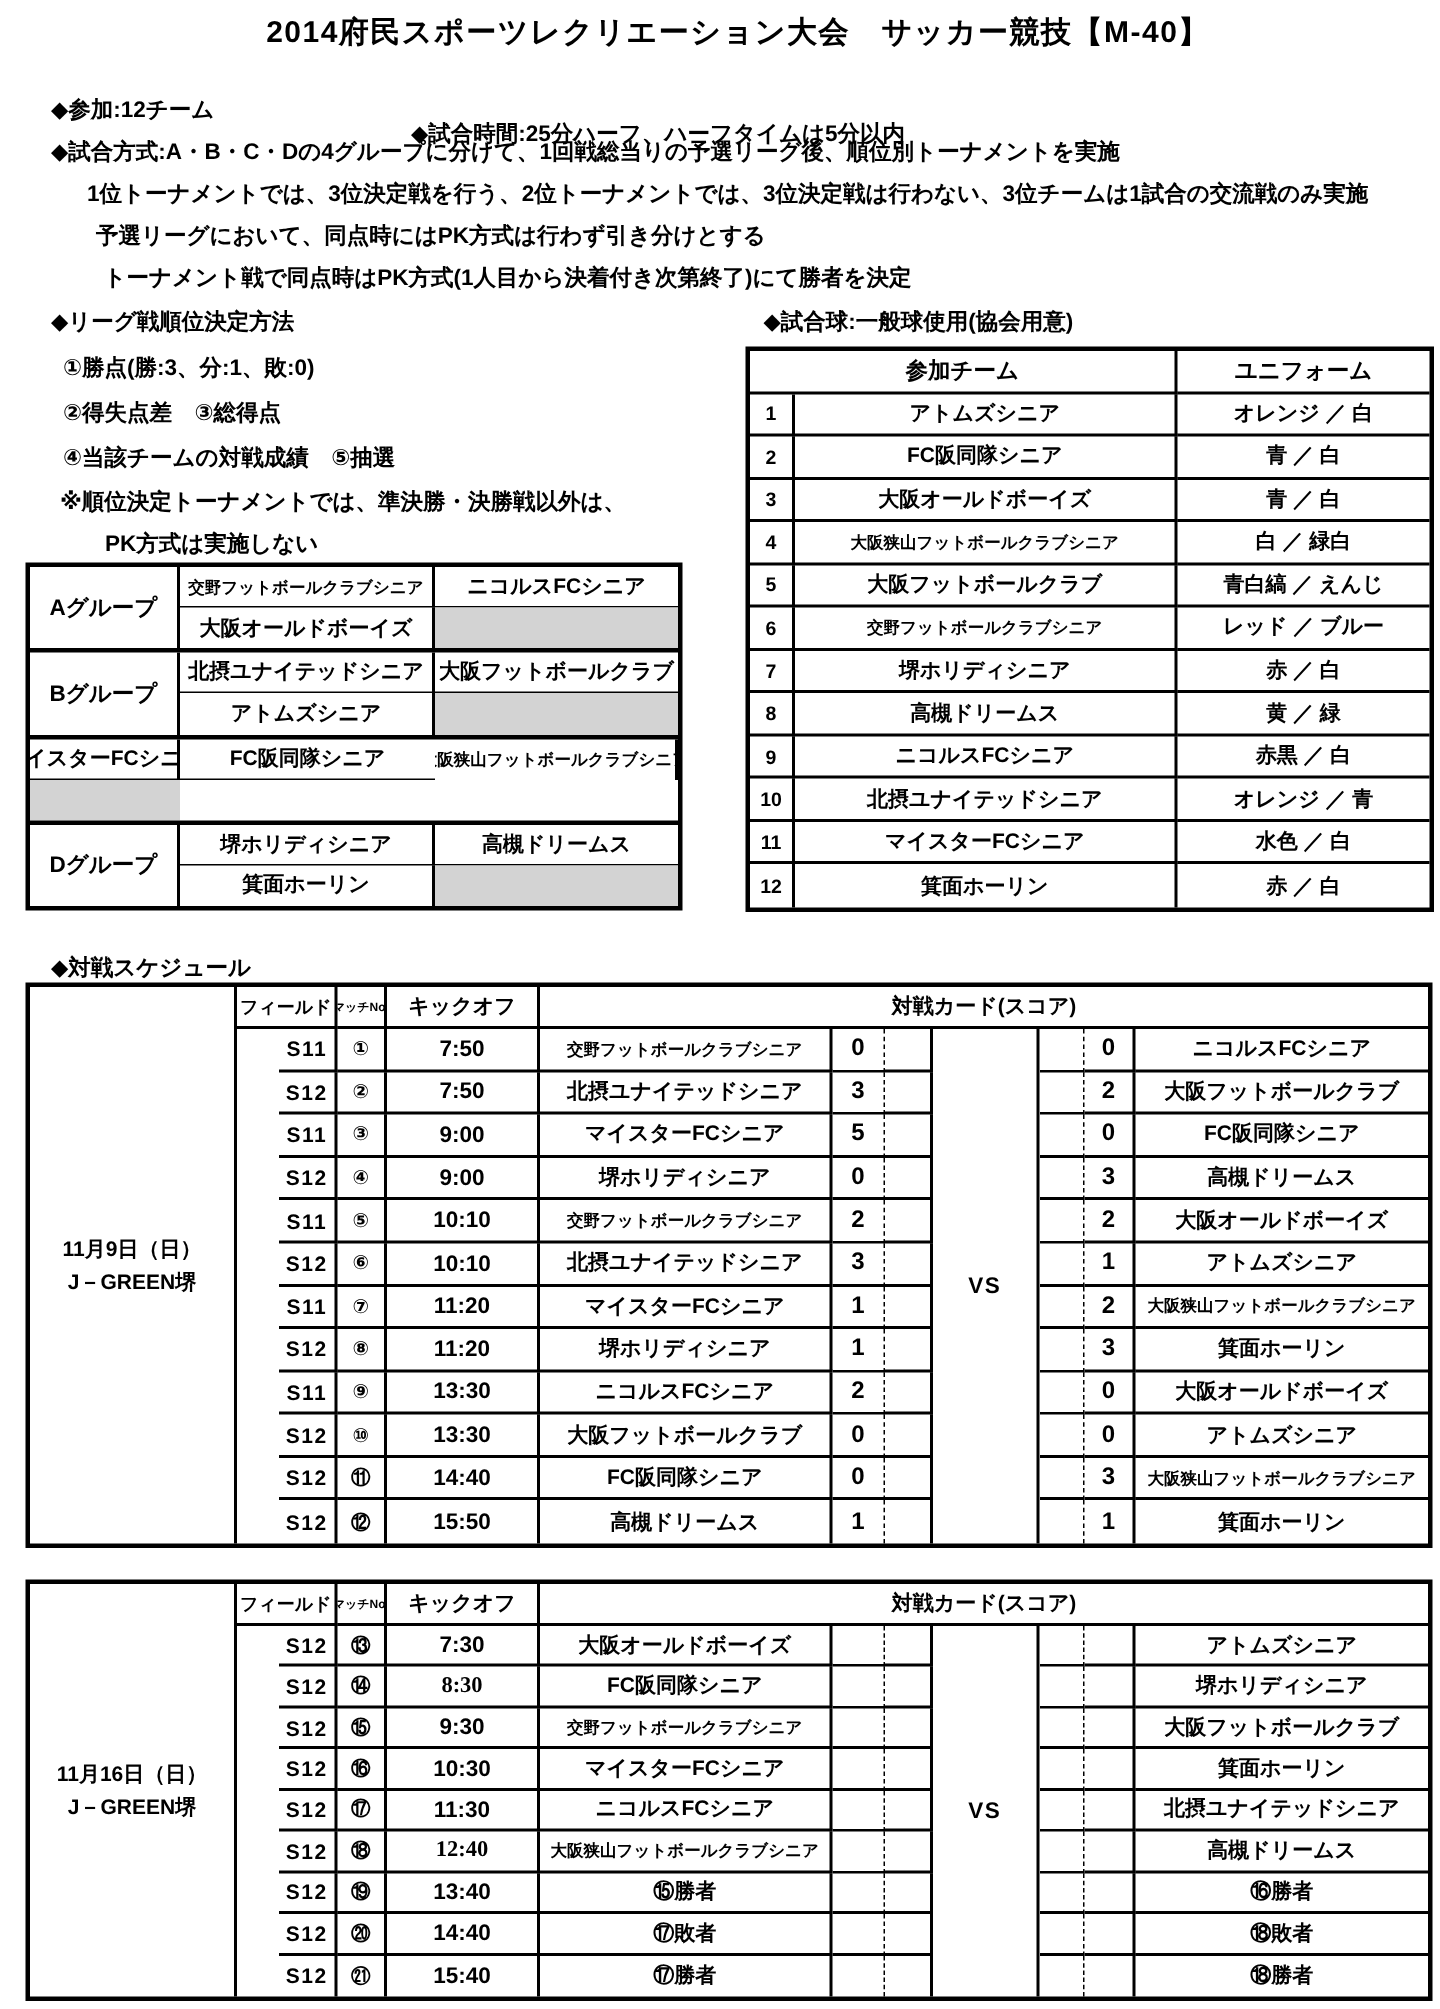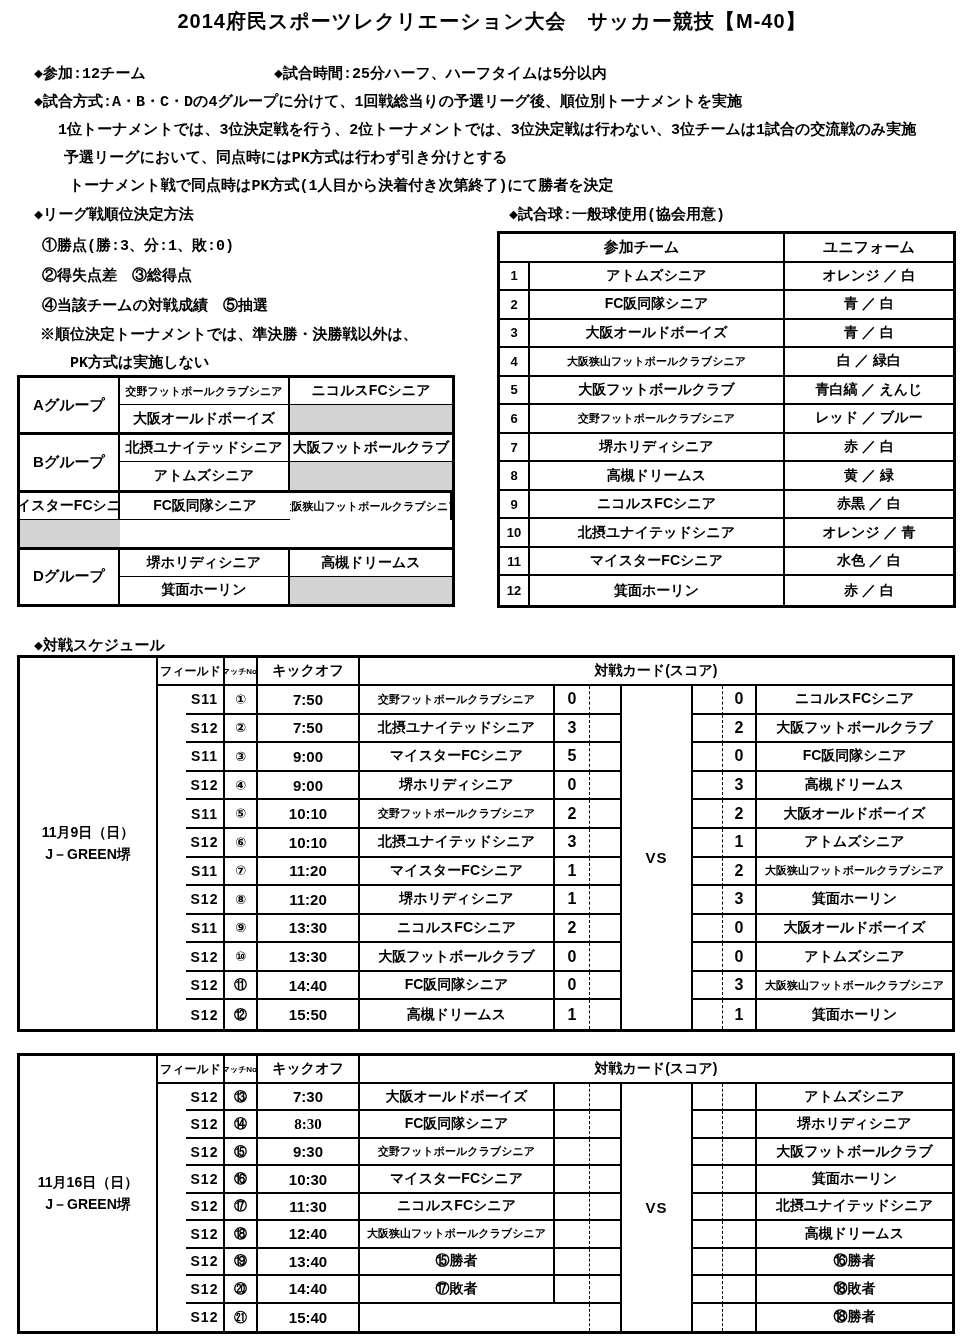--- a/index.html
+++ b/index.html
@@ -3,21 +3,21 @@
 <meta charset="utf-8">
 <style>
   html,body{margin:0;padding:0;background:#fff;}
   body{
     width:960px;height:1339px;position:relative;
     font-family:"Liberation Sans","DejaVu Sans",sans-serif;
     color:#000;font-weight:700;overflow:hidden;
   }
   .abs{position:absolute;white-space:nowrap;padding-left:12px;}
   .title{top:8px;left:0;width:960px;text-align:center;font-size:20px;letter-spacing:1px;}
-  .t15{font-size:15px;font-family:Liberation Mono, monospace;}
+  .t15{font-size:15px;}
   
   .gtable{position:absolute;left:17px;top:375px;width:438px;height:232px;
     border:3px solid #000;box-sizing:border-box;display:flex;flex-direction:column;background:#fff;}
   .gblock{flex:1;display:grid;grid-template-columns:100px 170px 1fr;grid-template-rows:1fr 1fr;}
   .gblock + .gblock{border-top:3px solid #000;}
   .gcell{display:flex;align-items:center;justify-content:center;overflow:hidden;white-space:nowrap;font-size:14px;}
   .glabel{grid-row:1/3;border-right:2px solid #000;font-size:15px;}
   .gr1c2{border-right:2px solid #000;border-bottom:1px solid #000;}
   .gr1c3{border-bottom:1px solid #000;}
   .gr2c2{border-right:2px solid #000;}
@@ -52,21 +52,21 @@
   .vsCell{font-size:15px;letter-spacing:1px;}
   .small{font-size:11px!important;}
 </style>
 </head>
 <body>
 
 <div>
   <div class="abs title">2014府民スポーツレクリエーション大会　サッカー競技【M-40】</div>
 
   <div class="abs t15" style="top:64px;left:22px">◆参加:12チーム</div>
-  <div class="abs t15" style="top:64px;left:262px">◆試合時間:25分ハーフ、ハーフタイムは5分以内</div>
+  <div class="abs t15" style="top:80px;left:262px">◆試合時間:25分ハーフ、ハーフタイムは5分以内</div>
   <div class="abs t15" style="top:92px;left:22px">◆試合方式:A・B・C・Dの4グループに分けて、1回戦総当りの予選リーグ後、順位別トーナメントを実施</div>
   <div class="abs t15" style="top:120px;left:46px">1位トーナメントでは、3位決定戦を行う、2位トーナメントでは、3位決定戦は行わない、3位チームは1試合の交流戦のみ実施</div>
   <div class="abs t15" style="top:148px;left:52px">予選リーグにおいて、同点時にはPK方式は行わず引き分けとする</div>
   <div class="abs t15" style="top:176px;left:57px">トーナメント戦で同点時はPK方式(1人目から決着付き次第終了)にて勝者を決定</div>
 
   <div class="abs t15" style="top:205px;left:22px">◆リーグ戦順位決定方法</div>
   <div class="abs t15" style="top:205px;left:497px">◆試合球:一般球使用(協会用意)</div>
   <div class="abs t15" style="top:236px;left:30px">①勝点(勝:3、分:1、敗:0)</div>
   <div class="abs t15" style="top:266px;left:30px">②得失点差　③総得点</div>
   <div class="abs t15" style="top:296px;left:30px">④当該チームの対戦成績　⑤抽選</div>
@@ -313,21 +313,21 @@
       <div class="scell cmno" style="grid-area: 6 / 3;">⑰</div>
       <div class="scell ckick" style="grid-area: 6 / 4;">11:30</div>
       <div class="scell cteam" style="grid-area: 6 / 5;">ニコルスFCシニア</div>
       <div class="scell cscore dashR" style="grid-area: 6 / 6;"></div>
       <div class="scell cblank" style="grid-area: 6 / 7;"></div>
       <div class="scell cblank dashR" style="grid-area: 6 / 9;"></div>
       <div class="scell cscore" style="grid-area: 6 / 10;"></div>
       <div class="scell cteam noR" style="grid-area: 6 / 11;">北摂ユナイテッドシニア</div>
       <div class="scell cfield" style="grid-area: 7 / 2;">S12</div>
       <div class="scell cmno" style="grid-area: 7 / 3;">⑱</div>
-      <div class="scell ckick" style="grid-area: 7 / 4;">12:40</div>
+      <div class="scell ckick" style="grid-area: 7 / 4; font-family: Liberation Serif, serif;">12:40</div>
       <div class="scell cteam small" style="grid-area: 7 / 5;">大阪狭山フットボールクラブシニア</div>
       <div class="scell cscore dashR" style="grid-area: 7 / 6;"></div>
       <div class="scell cblank" style="grid-area: 7 / 7;"></div>
       <div class="scell cblank dashR" style="grid-area: 7 / 9;"></div>
       <div class="scell cscore" style="grid-area: 7 / 10;"></div>
       <div class="scell cteam noR" style="grid-area: 7 / 11;">高槻ドリームス</div>
       <div class="scell cfield" style="grid-area: 8 / 2;">S12</div>
       <div class="scell cmno" style="grid-area: 8 / 3;">⑲</div>
       <div class="scell ckick" style="grid-area: 8 / 4;">13:40</div>
       <div class="scell cteam" style="grid-area: 8 / 5;">⑮勝者</div>
@@ -341,19 +341,20 @@
       <div class="scell ckick" style="grid-area: 9 / 4;">14:40</div>
       <div class="scell cteam" style="grid-area: 9 / 5;">⑰敗者</div>
       <div class="scell cscore dashR" style="grid-area: 9 / 6;"></div>
       <div class="scell cblank" style="grid-area: 9 / 7;"></div>
       <div class="scell cblank dashR" style="grid-area: 9 / 9;"></div>
       <div class="scell cscore" style="grid-area: 9 / 10;"></div>
       <div class="scell cteam noR" style="grid-area: 9 / 11;">⑱敗者</div>
       <div class="scell cfield noB" style="grid-area: 10 / 2;">S12</div>
       <div class="scell cmno noB" style="grid-area: 10 / 3;">㉑</div>
       <div class="scell ckick noB" style="grid-area: 10 / 4;">15:40</div>
+      <div class="scell cteam noB" style="grid-area: 10 / 5;">⑰勝者</div>
       <div class="scell cscore dashR noB" style="grid-area: 10 / 6;"></div>
       <div class="scell cblank noB" style="grid-area: 10 / 7;"></div>
       <div class="scell cblank dashR noB" style="grid-area: 10 / 9;"></div>
       <div class="scell cscore noB" style="grid-area: 10 / 10;"></div>
       <div class="scell cteam noR noB" style="grid-area: 10 / 11;">⑱勝者</div>
     </div>
 </div>
 
 </body></html>

